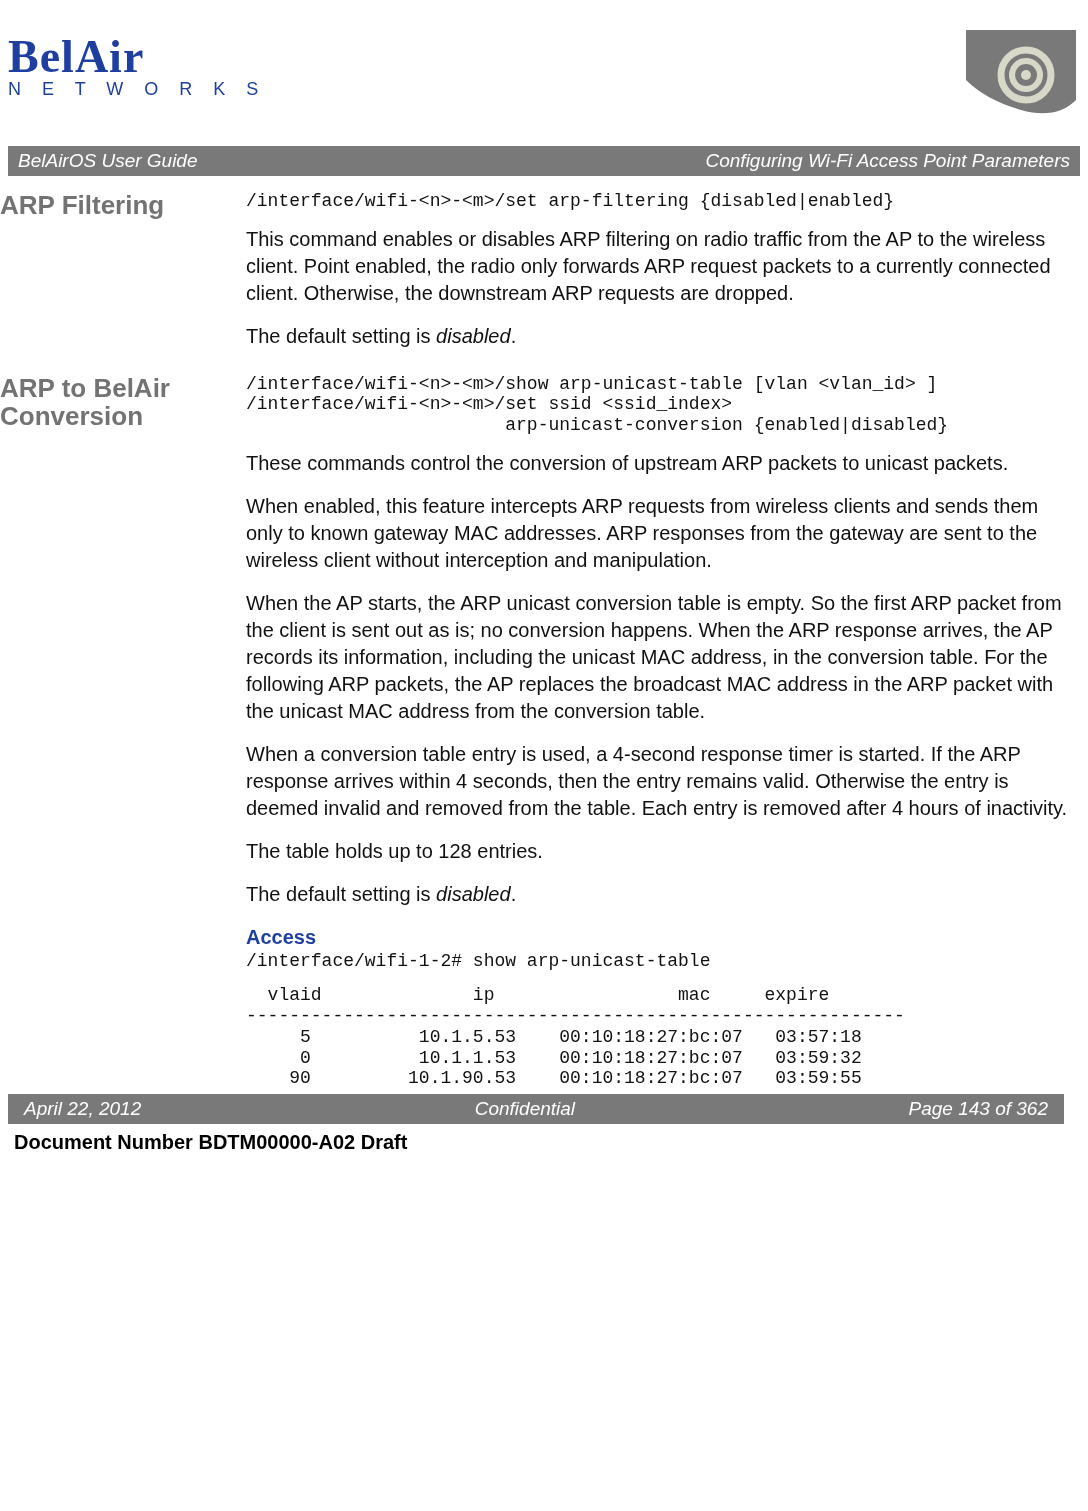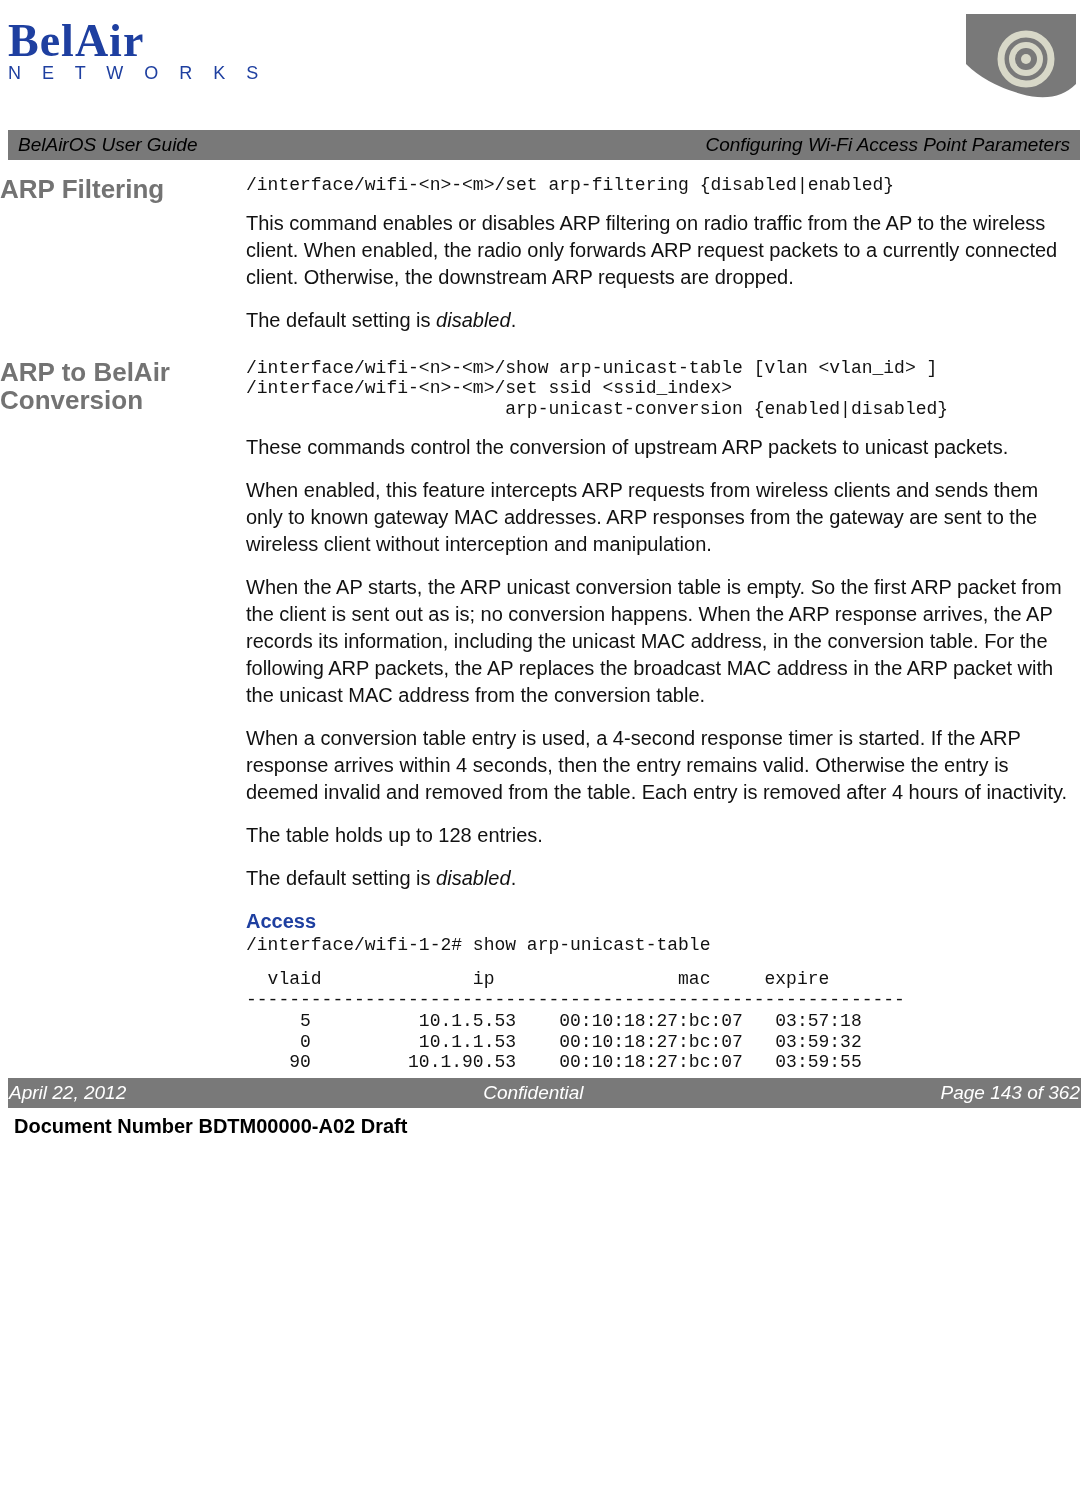--- a/index.html
+++ b/index.html
@@ -7,20 +7,21 @@
     padding: 0;
     font-family: Arial, Helvetica, sans-serif;
     background: #fff;
     width: 1088px;
   }
   .page {
     width: 1088px;
     height: 1144px;
     position: relative;
     background: #fff;
+    margin-top: 16px;
   }
   .header-bar {
     position: absolute;
     top: 0; left: 0; right: 0;
     display: flex;
     justify-content: space-between;
     align-items: flex-start;
     padding: 14px 8px 0 8px;
   }
   .logo-block {
@@ -43,21 +44,21 @@
     margin-top: -4px;
   }
   .logo-swirl {
     margin-right: 4px;
   }
   .title-bar {
     position: absolute;
     top: 130px;
     left: 8px; right: 8px;
     background: #797979;
-    color: #000000;
+    color: #ffffff;
     padding: 4px 10px;
     display: flex;
     justify-content: space-between;
     font-size: 19px;
     font-style: italic;
   }
   .content {
     position: absolute;
     top: 175px;
     left: 0;
@@ -102,26 +103,26 @@
   .em { font-style: italic; }
   .example-heading {
     color: #1e3fa0;
     font-weight: bold;
     font-size: 20px;
     margin: 8px 0 0 0;
   }
   .footer-bar {
     position: absolute;
     bottom: 36px;
-    left: 8px; right: 7px;
+    left: 8px; right: 24px;
     background: #797979;
     color: #fff;
     display: flex;
     justify-content: space-between;
-    padding: 4px 1px;
+    padding: 4px 16px;
     font-size: 19px;
     font-style: italic;
   }
   .doc-number {
     position: absolute;
     bottom: 6px;
     left: 14px; right: 0;
     text-align: left;
     font-size: 20px;
     font-weight: bold;
@@ -149,21 +150,21 @@
     <span>BelAirOS User Guide</span>
     <span>Configuring Wi-Fi Access Point Parameters</span>
   </div>
 
   <div class="content">
 
     <div class="row">
       <div class="side-heading">ARP Filtering</div>
       <div class="body-col">
         <div class="mono">/interface/wifi-&lt;n&gt;-&lt;m&gt;/set arp-filtering {disabled|enabled}</div>
-        <p>This command enables or disables ARP filtering on radio traffic from the AP to the wireless client. When enabled, the radio only forwards ARP request packets to a currently connected client. Otherwise, the downstream ARP requests are dropped.</p>
+        <p>This command enables or disables ARP filtering on radio traffic from the AP to the wireless client. Point enabled, the radio only forwards ARP request packets to a currently connected client. Otherwise, the downstream ARP requests are dropped.</p>
         <p><span>The default setting is </span><span class="em">disabled</span><span>.</span></p>
       </div>
     </div>
 
     <div class="row" style="margin-top:8px;">
       <div class="side-heading">ARP to BelAir Conversion</div>
       <div class="body-col">
         <div class="mono">/interface/wifi-&lt;n&gt;-&lt;m&gt;/show arp-unicast-table [vlan &lt;vlan_id&gt; ]
 /interface/wifi-&lt;n&gt;-&lt;m&gt;/set ssid &lt;ssid_index&gt;
                         arp-unicast-conversion {enabled|disabled}</div>

